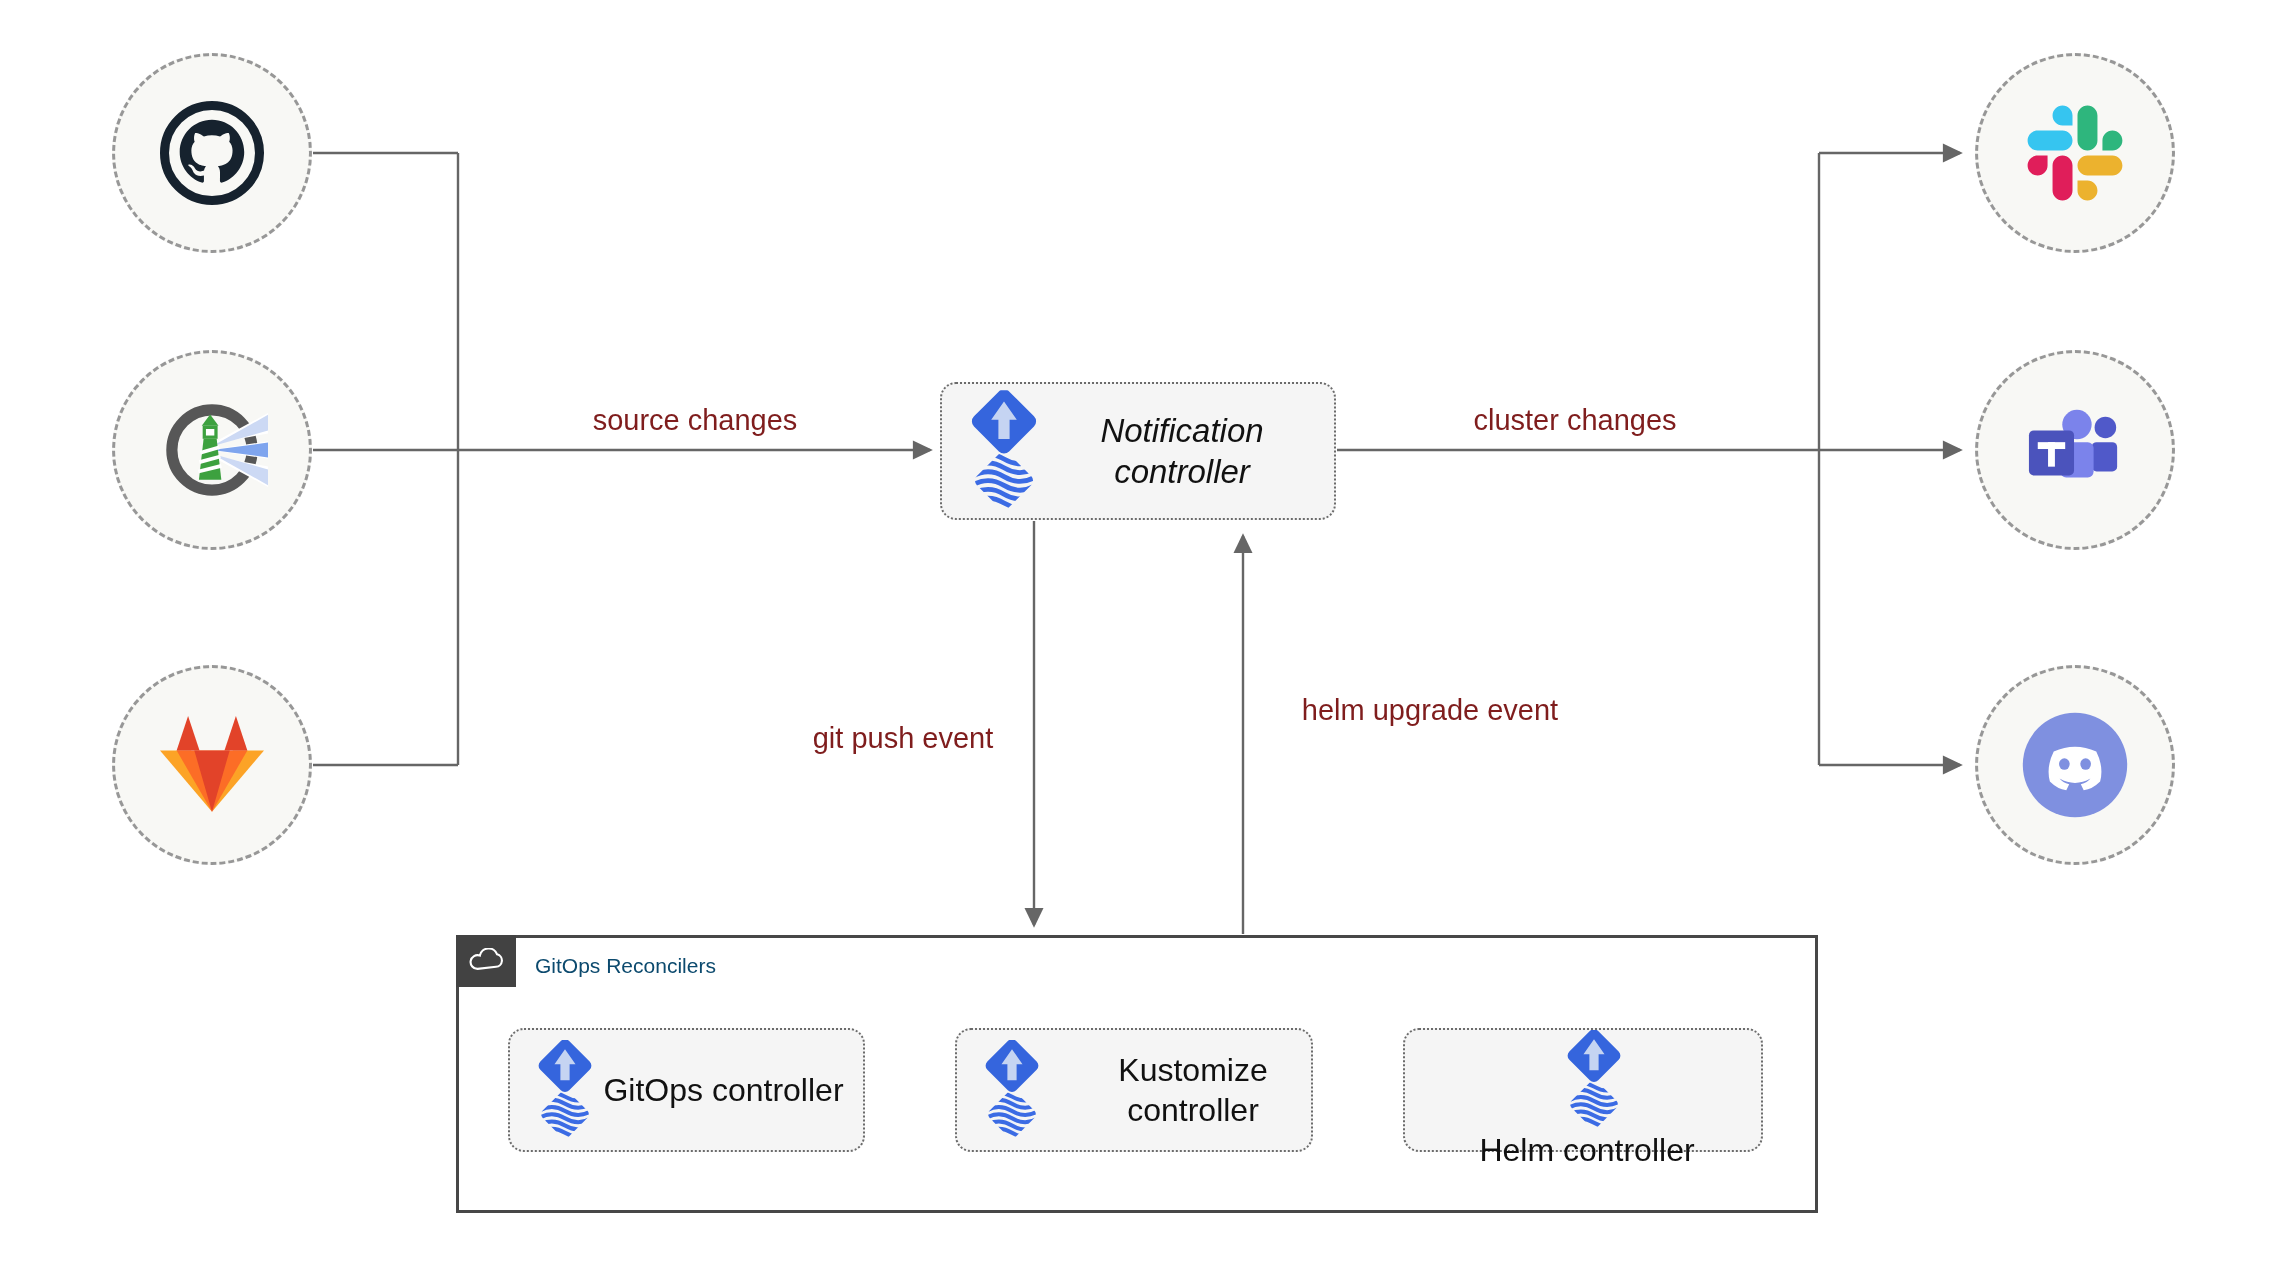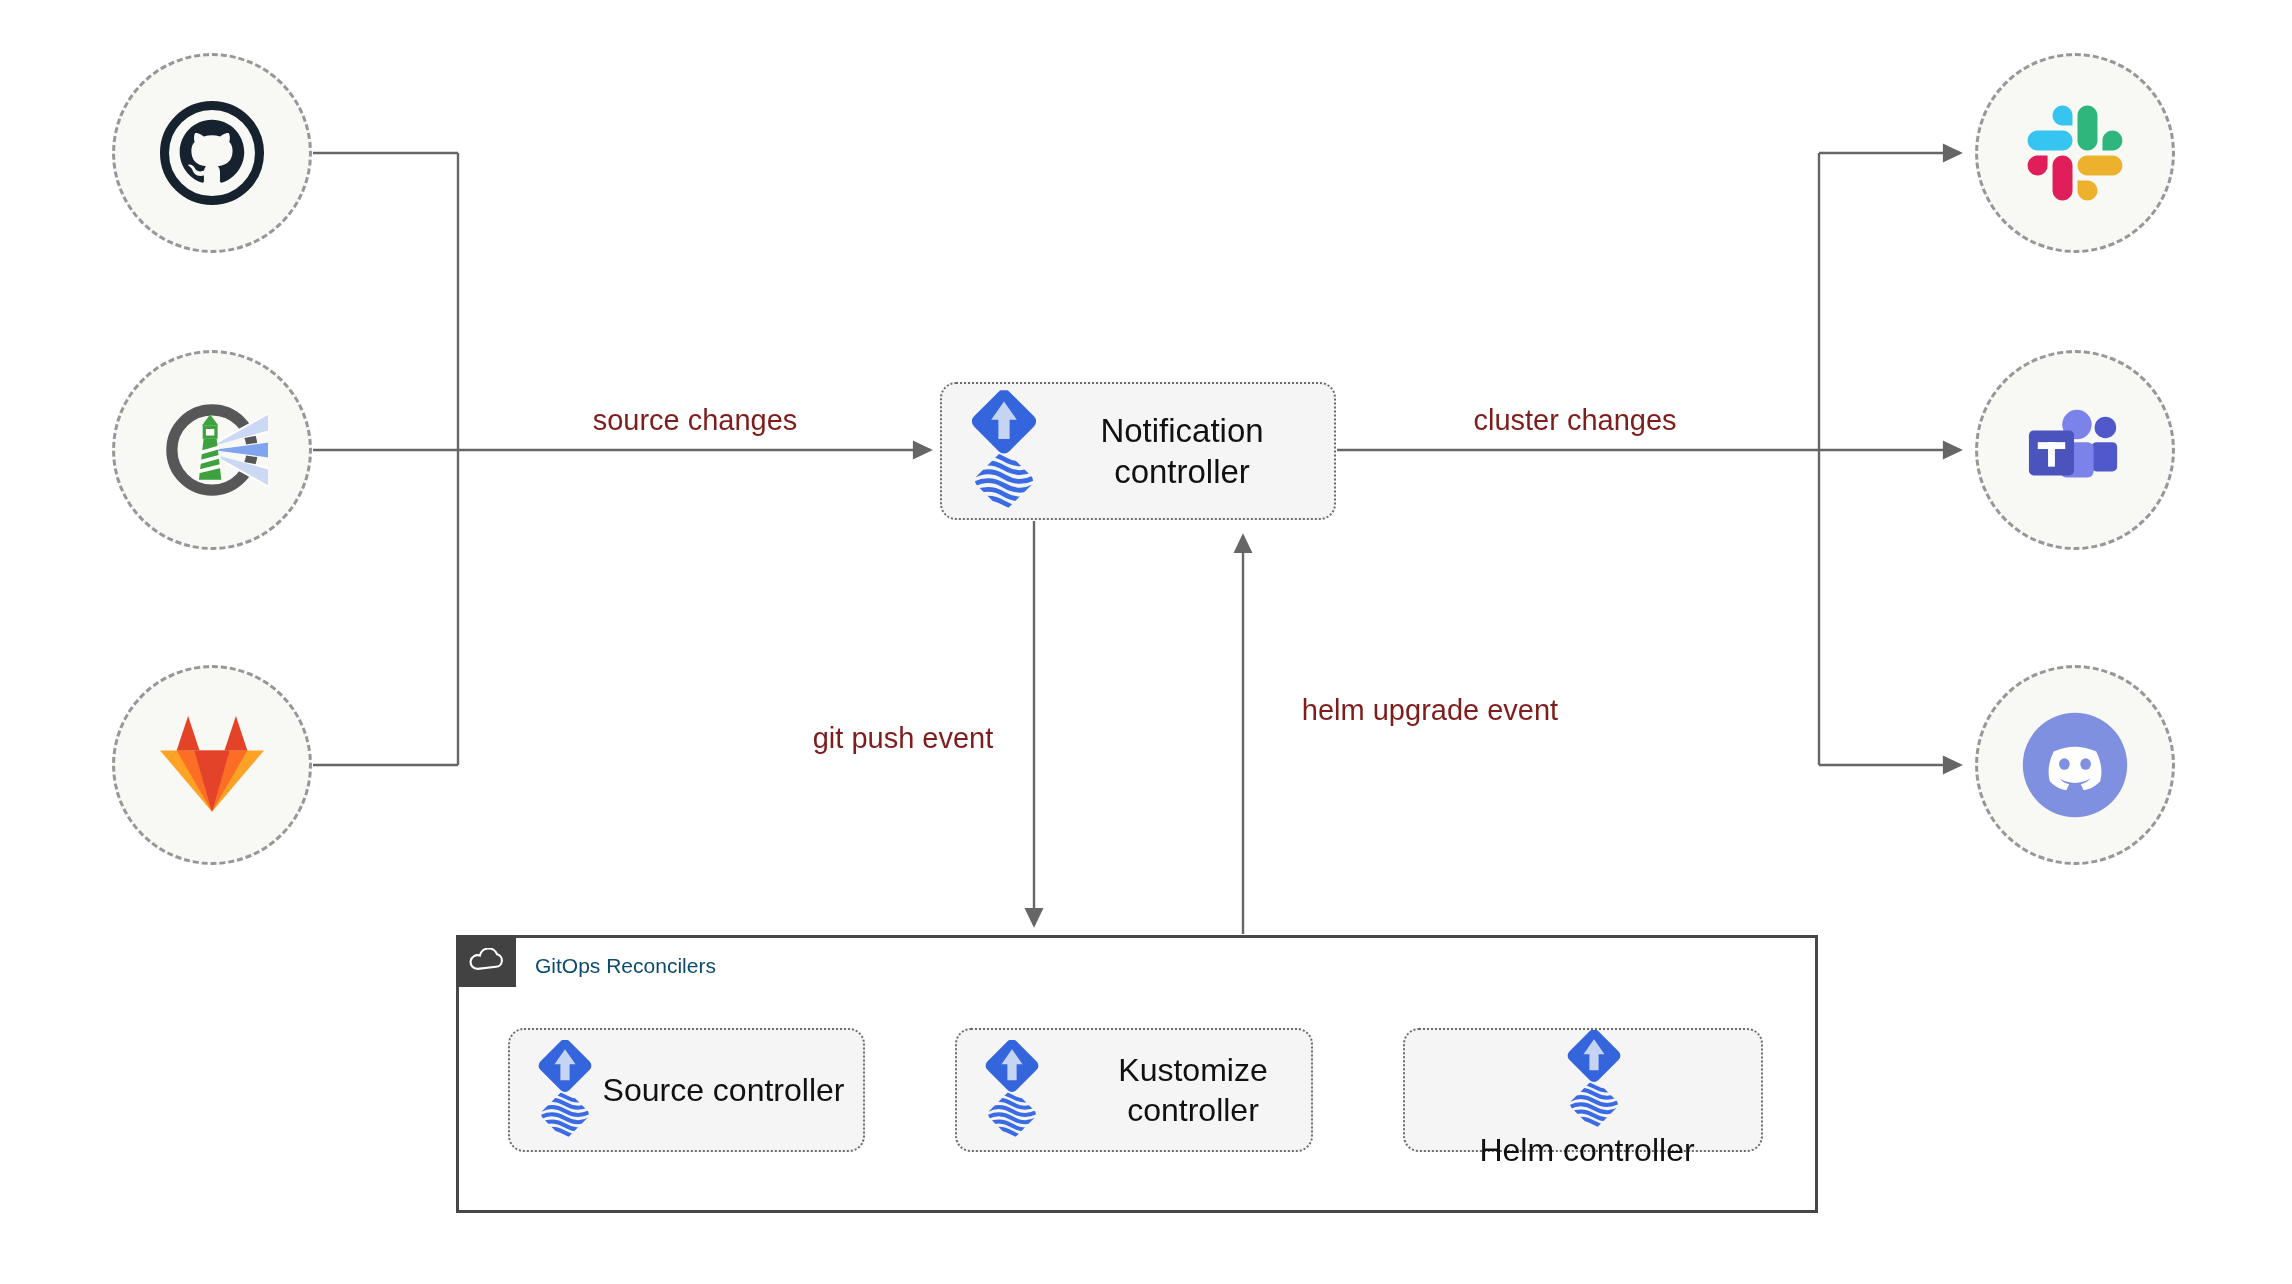--- a/index.html
+++ b/index.html
@@ -148,41 +148,41 @@
 
   <div class="provider" style="left:1975px;top:665px;">
     <svg width="116" height="116" viewBox="0 0 120 120">
       <circle cx="60" cy="60" r="54" fill="#7f90e0"></circle>
       <path d="M38 46 Q60 36 82 46 Q90 62 86 77 Q78 85 69 86 L66 80 Q73 78 76 74 Q60 83 44 74 Q47 78 54 80 L51 86 Q42 85 34 77 Q30 62 38 46 Z" fill="#ffffff"></path>
       <ellipse cx="49" cy="59" rx="5.5" ry="6" fill="#7f90e0"></ellipse>
       <ellipse cx="71" cy="59" rx="5.5" ry="6" fill="#7f90e0"></ellipse>
     </svg>
   </div>
 
-  <div class="node" style="left:940px;top:382px;width:396px;height:138px;">
+  <div class="node" style="left:940px;top:382px;width:396px;height:138px;font-style:italic;">
     <svg class="flux" width="80" height="122" viewBox="0 0 100 152">
         <use href="#flux-sym"></use>
       </svg>
     <div class="lbl">Notification controller</div>
   </div>
 
   <div class="group-box">
     <div class="group-tab">
       <svg width="36" height="27" viewBox="0 0 34 24">
         <path d="M9 19 a6.5 6.5 0 1 1 2.2-12.6 a8.5 8.5 0 0 1 16.3-1.2 a6 6 0 0 1 -1 11.8 z" fill="none" stroke="#ffffff" stroke-width="2"></path>
       </svg>
     </div>
     <div class="group-title">GitOps Reconcilers</div>
   </div>
 
   <div class="node small" style="left:508px;top:1028px;width:357px;height:124px;">
     <svg class="flux" width="66" height="100" viewBox="0 0 100 152">
         <use href="#flux-sym"></use>
       </svg>
-    <div class="lbl">Source controller</div>
+    <div class="lbl">GitOps controller</div>
   </div>
 
   <div class="node small" style="left:955px;top:1028px;width:358px;height:124px;gap:44px;">
     <svg class="flux" width="66" height="100" viewBox="0 0 100 152">
         <use href="#flux-sym"></use>
       </svg>
     <div class="lbl">Kustomize controller</div>
   </div>
 
   <div class="node small" style="left:1403px;top:1028px;width:360px;height:124px;flex-direction:column;">

